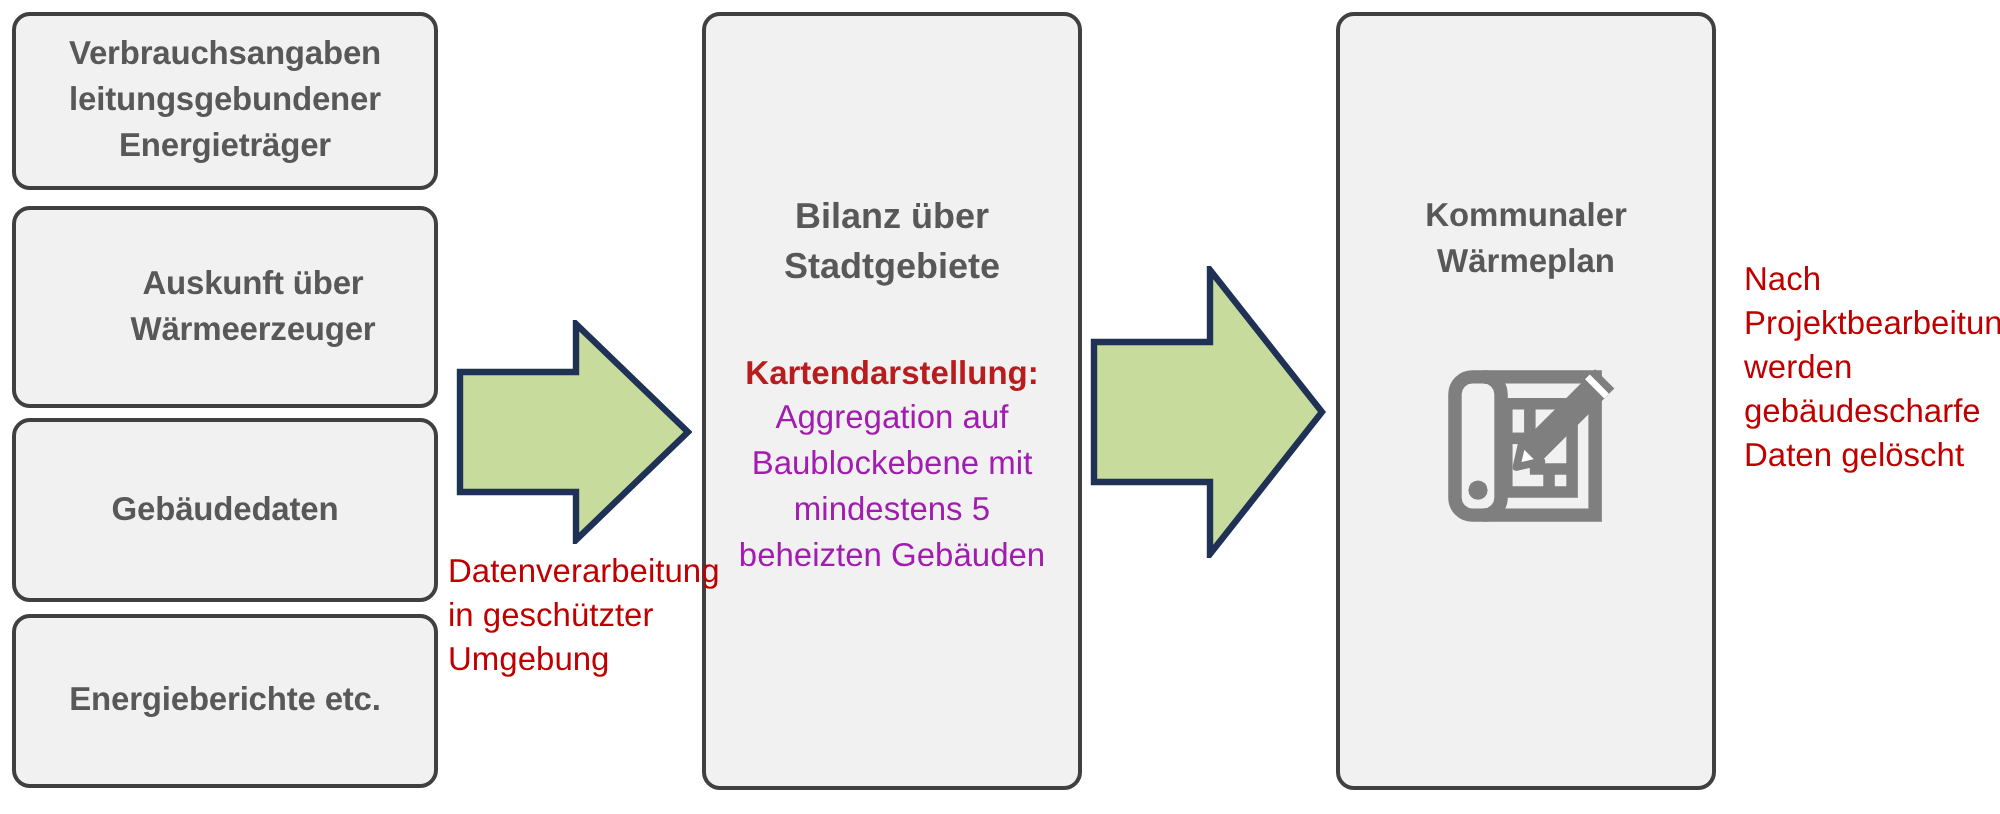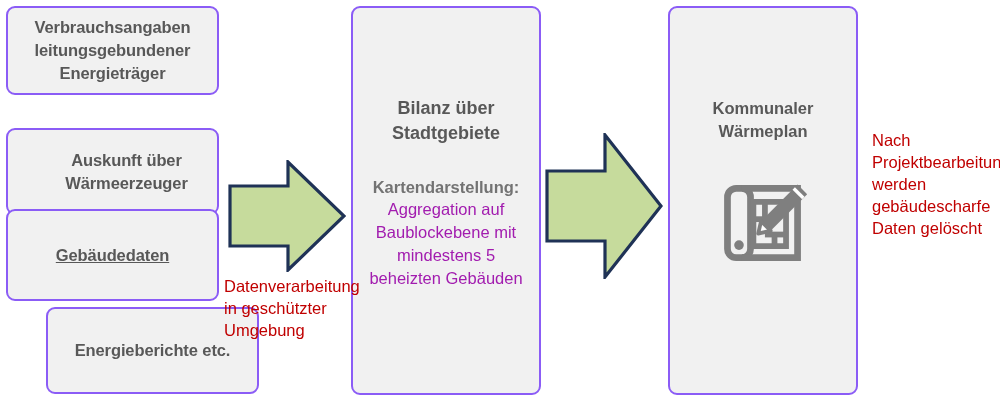--- a/index.html
+++ b/index.html
@@ -18,21 +18,21 @@
     height: 407px;
     background: #ffffff;
     overflow: hidden;
   }
 
   
   .node-box {
     position: absolute;
     box-sizing: border-box;
     background: #F1F1F1;
-    border: 2px solid #8b5cf6;
+    border: 2px solid #404040;
     border-radius: 9px;
     display: flex;
     flex-direction: column;
     align-items: center;
     justify-content: center;
     text-align: center;
     color: #585858;
   }
 
   .box-label {
@@ -40,23 +40,23 @@
     font-size: 16.5px;
     line-height: 1.38;
     color: #585858;
     letter-spacing: -0.1px;
     padding: 0 8px;
   }
 
   
   .src-box { left: 6px; width: 213px; }
   #src-box-1 { top: 6px;   height: 89px; }
-  #src-box-2 { top: 128px; height: 87px; padding-left: 28px; }
-  #src-box-3 { top: 209px; height: 92px; text-decoration: underline; }
-  #src-box-4 { top: 307px; height: 87px; margin-left: 40px; }
+  #src-box-2 { top: 103px; height: 101px; padding-left: 28px; }
+  #src-box-3 { top: 209px; height: 92px; }
+  #src-box-4 { top: 307px; height: 87px; }
 
   
   #process-box {
     left: 351px;
     top: 6px;
     width: 190px;
     height: 389px;
     justify-content: flex-start;
   }
   .process-inner {
@@ -66,21 +66,21 @@
   .process-heading {
     font-weight: bold;
     font-size: 18px;
     line-height: 1.38;
     color: #585858;
   }
   .process-sub-heading {
     font-weight: bold;
     font-size: 16.5px;
     line-height: 1.38;
-    color: #737373;
+    color: #b91c1c;
     margin-top: 30px;
   }
   .process-body {
     font-weight: normal;
     font-size: 16.5px;
     line-height: 1.38;
     color: #a21caf;
     padding: 0 6px;
   }
 

